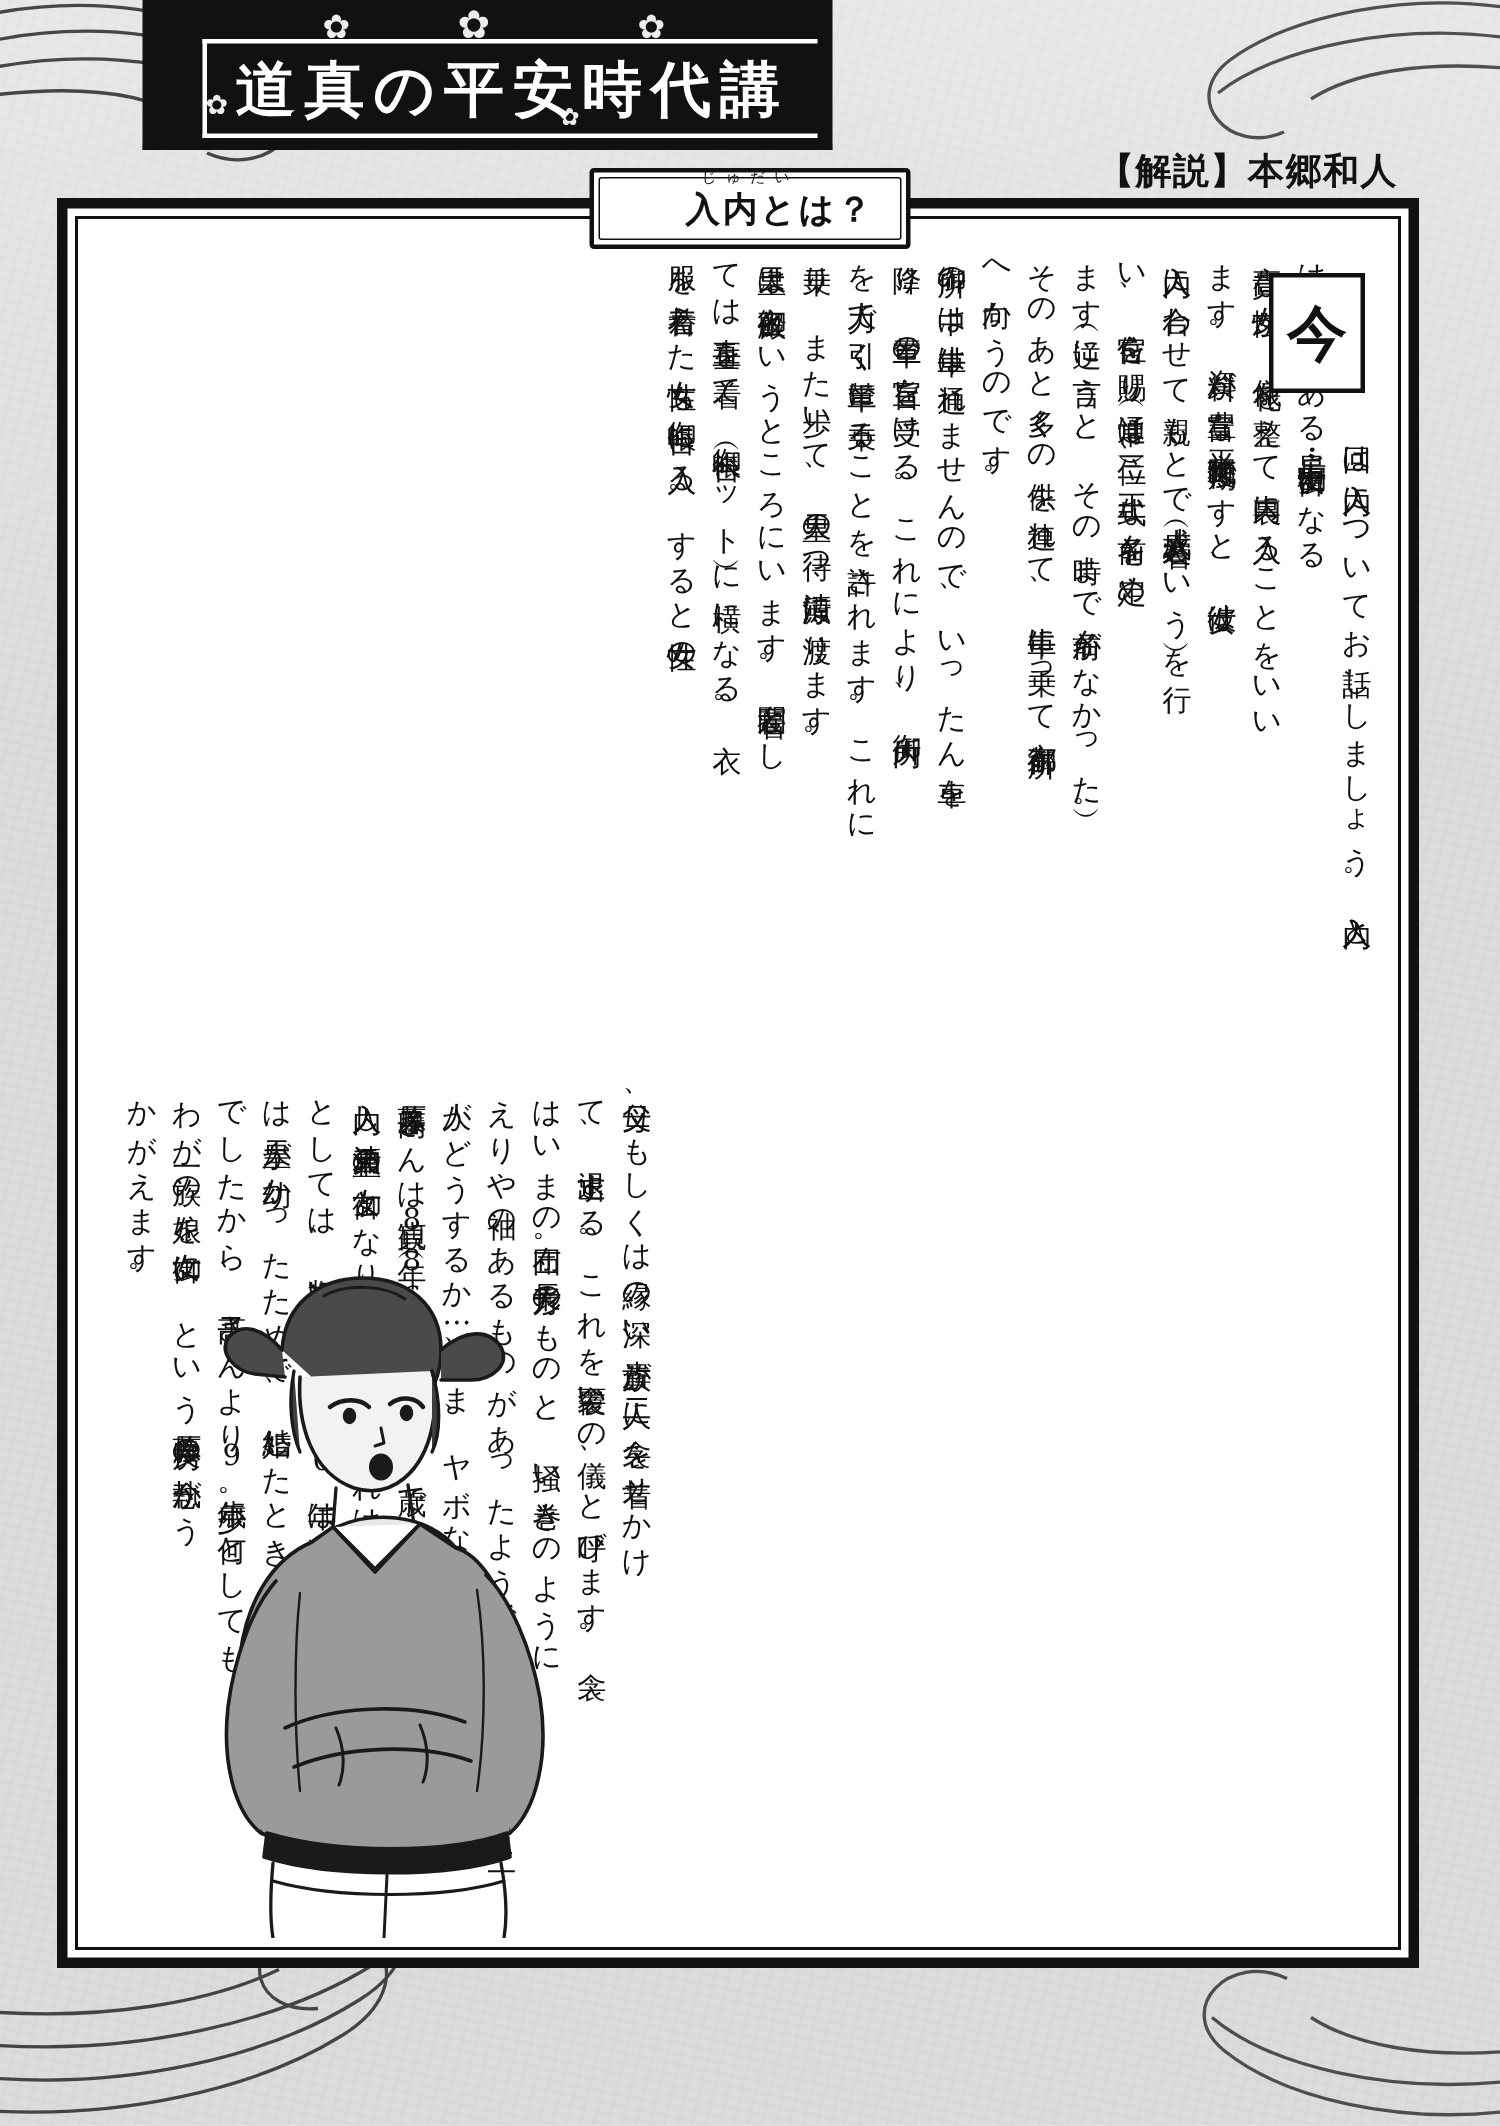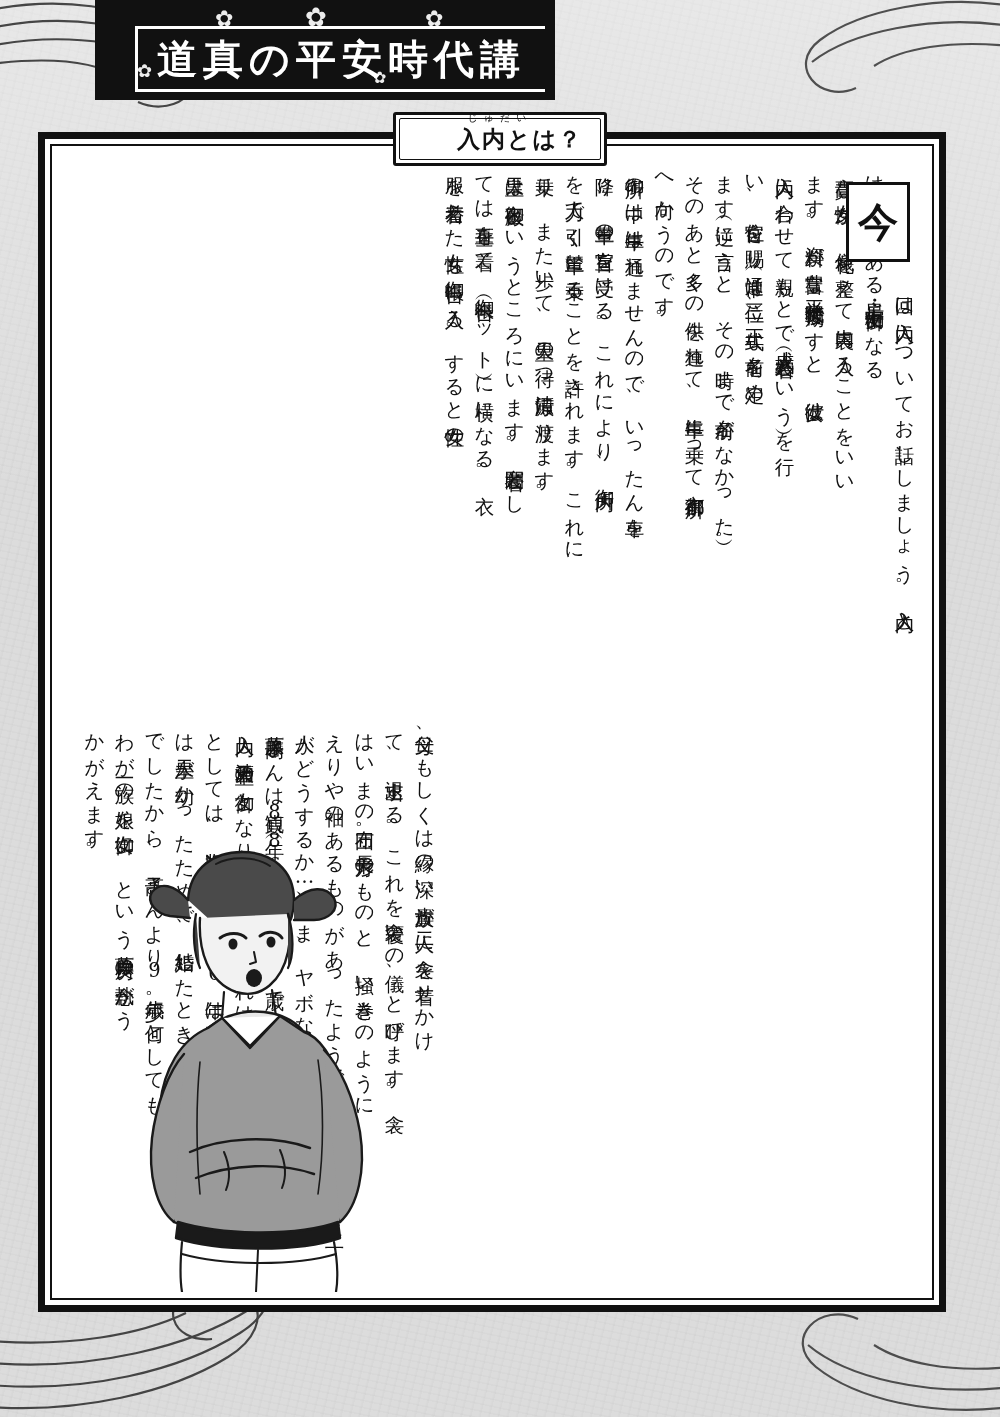--- a/index.html
+++ b/index.html
@@ -256,20 +256,21 @@
     <span class="sakura" style="left:120px; top:8px;">✿</span>
     <span class="sakura" style="left:210px; top:4px; font-size:26px;">✿</span>
     <span class="sakura" style="left:330px; top:8px;">✿</span>
     <span class="sakura" style="left:42px; top:62px; font-size:18px;">✿</span>
     <span class="sakura" style="left:278px; top:70px; font-size:16px;">✿</span>
     <div class="banner-inner">
       <div class="banner-title">道真の平安時代講</div>
     </div>
   </div>
 
+  <div class="byline">【解説】本郷和人</div>
 
   <div class="frame-outer">
     <div class="frame-inner">
 
       <div class="vtext-wrap">
 
         <div class="col" style="padding-top:122px; height:calc(100% - 122px);">回は入内についてお話ししましょう。入内と</div>
         <div class="col">は天皇の妃である皇后・中宮・女御になる</div>
         <div class="col">高貴な女性が、儀礼を整えて内裏に入ることをいい</div>
         <div class="col">ます。資料が豊富な平安時代後期ですと、彼女は</div>

